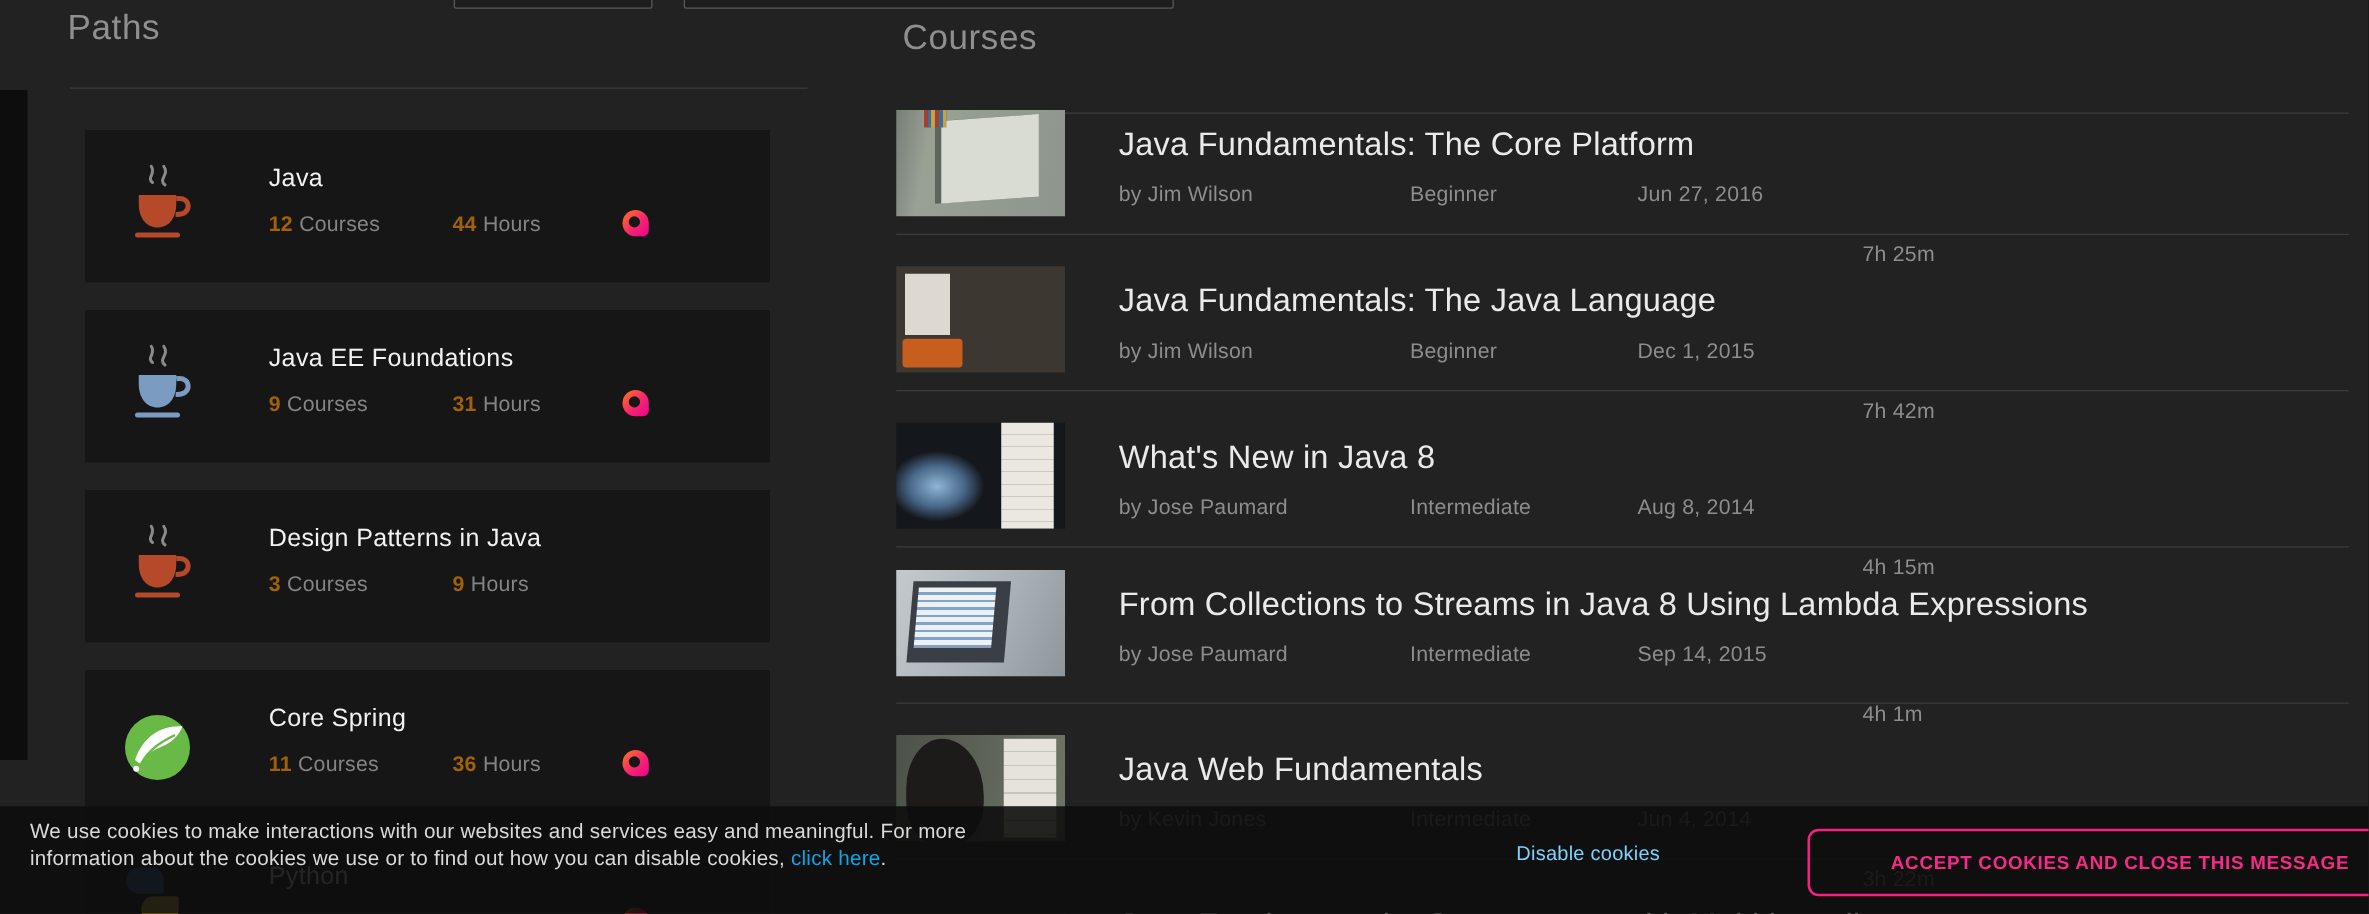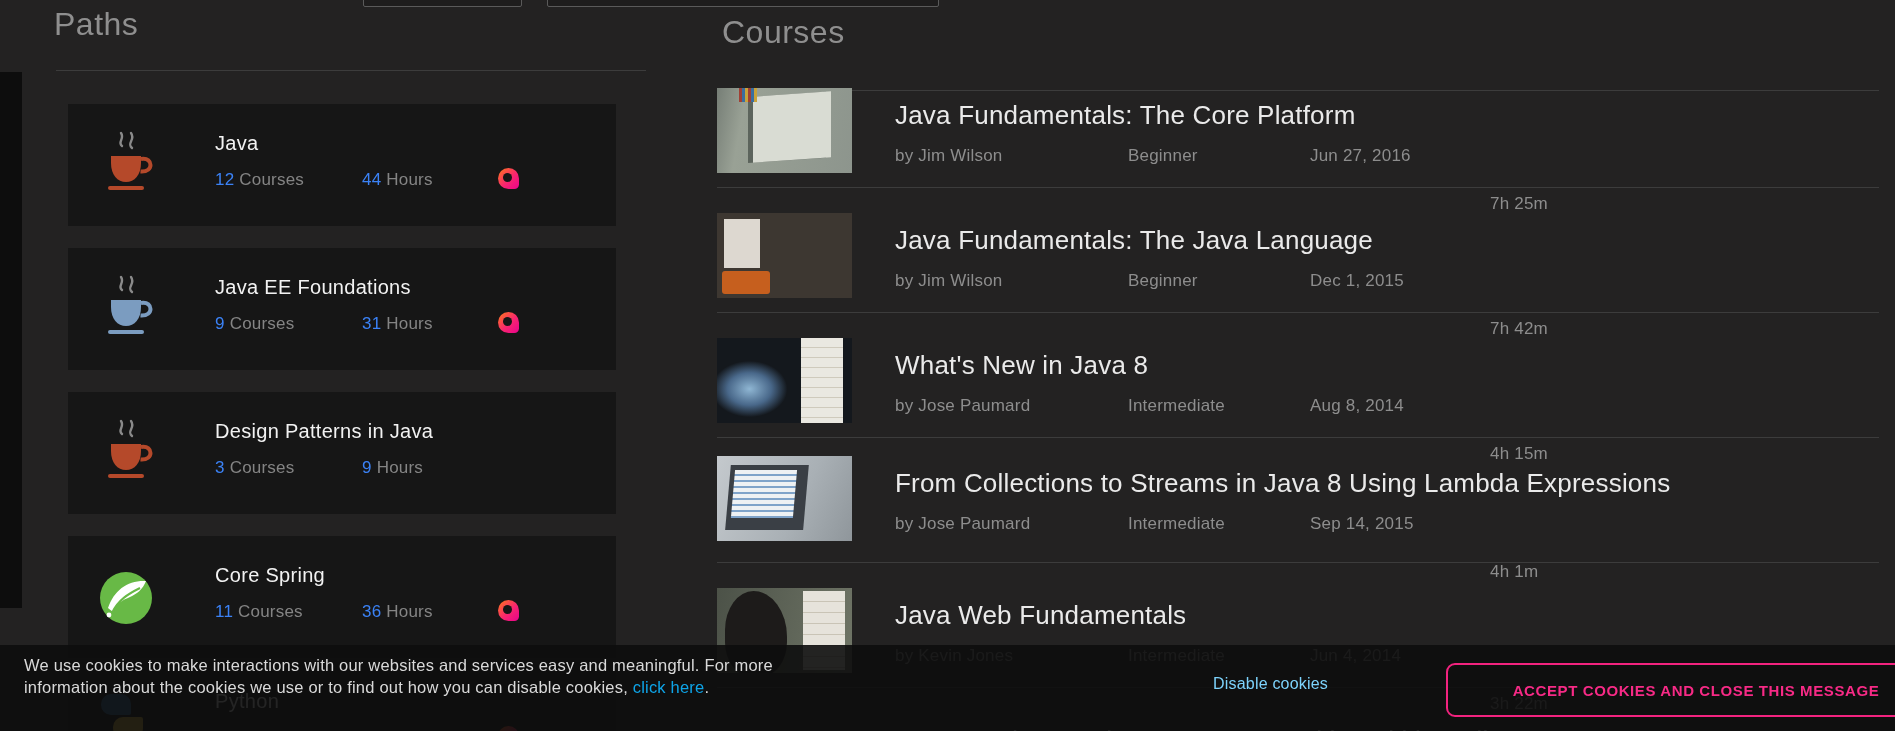--- a/index.html
+++ b/index.html
@@ -9,34 +9,34 @@
     font-family:"Liberation Sans","DejaVu Sans",sans-serif;
     -webkit-font-smoothing:antialiased;
   }
   
   .top-partial{position:absolute;top:-21px;height:26px;border:1px solid #5a5a5a;background:#1e1d1d;border-radius:2px;}
   .tp1{left:363px;width:157px;}
   .tp2{left:547px;width:390px;}
   
   .left-gutter{position:absolute;left:0;top:72px;width:22px;height:536px;background:#0d0d0d;}
   
-  .section-title{position:absolute;color:#8f8f8f;font-size:32px;font-weight:400;letter-spacing:.5px;}
+  .section-title{position:absolute;color:#8f8f8f;font-size:28px;font-weight:400;letter-spacing:.5px;}
   .paths-title{left:54px;top:6px;}
   .courses-title{left:722px;top:14px;}
   .rule{position:absolute;height:1px;background:#3c3c3c;}
   .paths-rule{left:56px;top:70px;width:590px;}
   .courses-rule{left:719px;top:90px;width:1160px;}
   
   .path-card{position:absolute;left:68px;width:548px;height:122px;background:#161616;cursor:pointer;}
   .pc1{top:104px;} .pc2{top:248px;} .pc3{top:392px;} .pc4{top:536px;} .pc5{top:662px;}
   .path-icon{position:absolute;left:30px;top:26px;width:64px;height:70px;}
   .path-name{position:absolute;left:147px;top:28px;font-size:20px;font-weight:500;color:#f2f2f2;letter-spacing:.3px;}
   .path-meta{position:absolute;top:66px;font-size:17px;color:#848484;letter-spacing:.2px;}
   .pm-courses{left:147px;} .pm-hours{left:294px;}
-  .path-meta b{color:#3b82f6;font-weight:400;margin-right:5px;}
+  .path-meta b{color:#a16207;font-weight:700;margin-right:5px;}
   
   .badge{position:absolute;left:430px;top:64px;width:21px;height:21px;
     background:linear-gradient(135deg,#ff7a18 0%,#f8256f 55%,#e9038d 100%);
     border-radius:50% 50% 22% 50%;}
   .badge::after{content:"";position:absolute;left:5px;top:5px;width:9px;height:9px;border-radius:50%;background:#161616;}
   
   .py-wrap{position:absolute;left:30px;top:30px;width:48px;height:48px;}
   .py-top{position:absolute;left:3px;top:2px;width:30px;height:21px;background:#3b72a4;border-radius:10px 10px 2px 10px;}
   .py-bot{position:absolute;right:3px;bottom:2px;width:30px;height:21px;background:#e3c03c;border-radius:10px 2px 10px 10px;}
   

